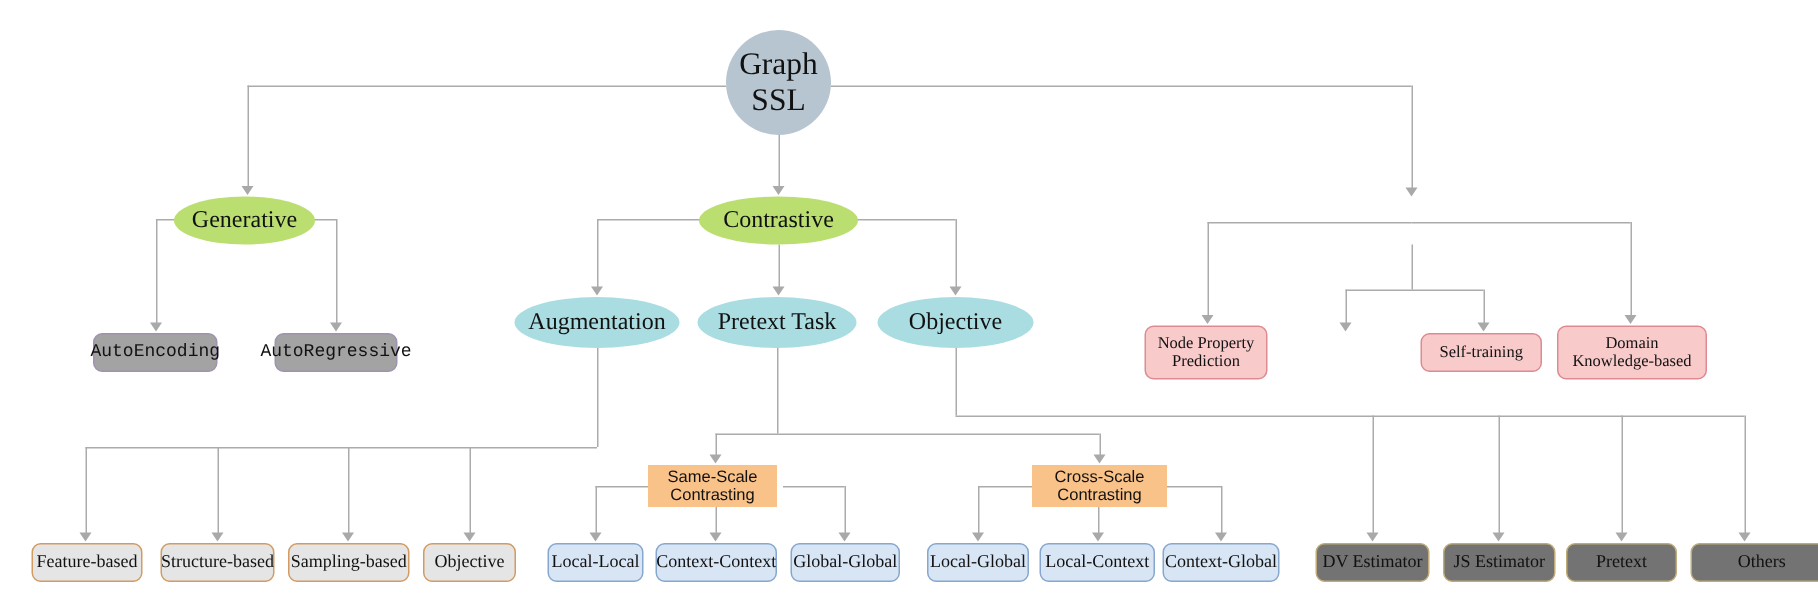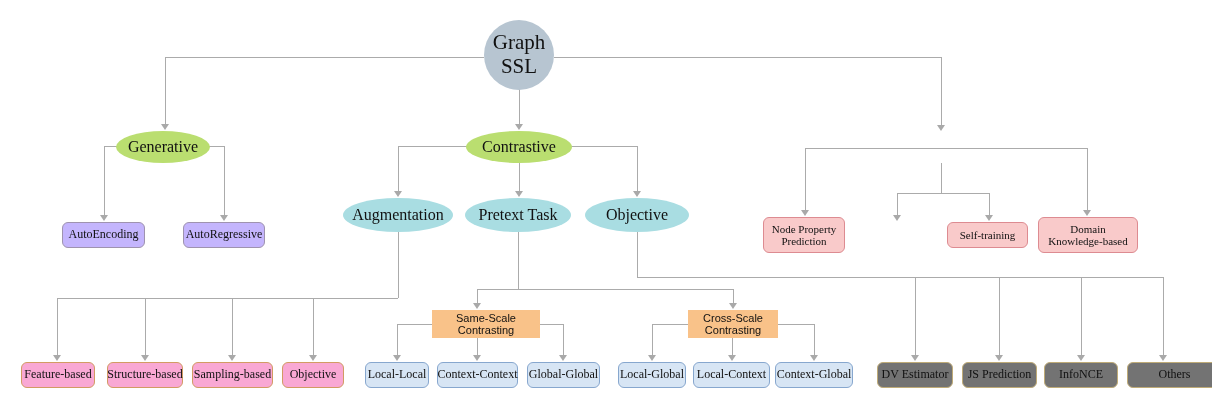--- a/index.html
+++ b/index.html
@@ -16,22 +16,22 @@
     text-align:center;color:#111;
     box-sizing:border-box;z-index:2;
     line-height:1.12;
   }
   .ellipse{border-radius:50%;}
   .rbox{border-radius:6px;border:1px solid #888;}
   .sharp{border-radius:0;border:none;}
   .c-root{background:#b7c5d1;}
   .c-green{background:#bade70;}
   .c-teal{background:#a9dde2;}
-  .c-lav{background:#c4b5fd;border-color:#9f93af;}
-  .c-peach{background:#f9a8d4;border-color:#d29b63;}
+  .c-lav{background:#a3a3a3;border-color:#9f93af;font-family:Liberation Mono, monospace;}
+  .c-peach{background:#e5e5e5;border-color:#d29b63;}
   .c-orange{background:#f9c289;font-family:"Liberation Sans",sans-serif;}
   .c-blue{background:#d7e5f4;border-color:#87a7ce;}
   .c-pink{background:#f9caca;border-color:#dd8b91;}
   .c-yellow{background:#737373;border-color:#bfab77;}
   .hl,.vl{position:absolute;background:#ababab;z-index:1;}
   .hl{height:1px;}
   .vl{width:1px;}
   .ar{
     position:absolute;width:0;height:0;z-index:1;
     border-left:4px solid transparent;border-right:4px solid transparent;
@@ -144,33 +144,33 @@
   <div class="node ellipse c-teal f14" style="left:465px;top:198px;width:106px;height:34px">Pretext Task</div>
   <div class="node ellipse c-teal f14" style="left:585px;top:198px;width:104px;height:34px">Objective</div>
 
   <div class="node rbox c-lav f12" style="left:62px;top:222px;width:83px;height:26px">AutoEncoding</div>
   <div class="node rbox c-pink f11" style="left:763px;top:217px;width:82px;height:36px;padding:0 4px">Node Property Prediction</div>
 
   <div class="node rbox c-lav f12" style="left:183px;top:222px;width:82px;height:26px">AutoRegressive</div>
   <div class="node rbox c-pink f11" style="left:947px;top:222px;width:81px;height:26px">Self-training</div>
   <div class="node rbox c-pink f11" style="left:1038px;top:217px;width:100px;height:36px;padding:16px 4px">Domain Knowledge-based</div>
 
-  <div class="node sharp c-orange f11s" style="left:432px;top:310px;width:108px;height:28px">Same-Scale Contrasting</div>
+  <div class="node sharp c-orange f11s" style="left:432px;top:310px;width:86px;height:28px">Same-Scale Contrasting</div>
   <div class="node sharp c-orange f11s" style="left:688px;top:310px;width:90px;height:28px">Cross-Scale Contrasting</div>
 
   <div class="node rbox c-peach f12" style="left:21px;top:362px;width:74px;height:26px">Feature-based</div>
   <div class="node rbox c-peach f12" style="left:107px;top:362px;width:76px;height:26px">Structure-based</div>
   <div class="node rbox c-peach f12" style="left:192px;top:362px;width:81px;height:26px">Sampling-based</div>
   <div class="node rbox c-peach f12" style="left:282px;top:362px;width:62px;height:26px">Objective</div>
 
   <div class="node rbox c-blue f12" style="left:365px;top:362px;width:64px;height:26px">Local-Local</div>
   <div class="node rbox c-blue f12" style="left:437px;top:362px;width:81px;height:26px">Context-Context</div>
   <div class="node rbox c-blue f12" style="left:527px;top:362px;width:73px;height:26px">Global-Global</div>
   <div class="node rbox c-blue f12" style="left:618px;top:362px;width:68px;height:26px">Local-Global</div>
   <div class="node rbox c-blue f12" style="left:693px;top:362px;width:77px;height:26px">Local-Context</div>
   <div class="node rbox c-blue f12" style="left:775px;top:362px;width:78px;height:26px">Context-Global</div>
 
   <div class="node rbox c-yellow f12" style="left:877px;top:362px;width:76px;height:26px">DV Estimator</div>
-  <div class="node rbox c-yellow f12" style="left:962px;top:362px;width:75px;height:26px">JS Prediction</div>
-  <div class="node rbox c-yellow f12" style="left:1044px;top:362px;width:74px;height:26px">InfoNCE</div>
+  <div class="node rbox c-yellow f12" style="left:962px;top:362px;width:75px;height:26px">JS Estimator</div>
+  <div class="node rbox c-yellow f12" style="left:1044px;top:362px;width:74px;height:26px">Pretext</div>
   <div class="node rbox c-yellow f12" style="left:1127px;top:362px;width:95px;height:26px">Others</div>
 
 </div>
 
 </body></html>

